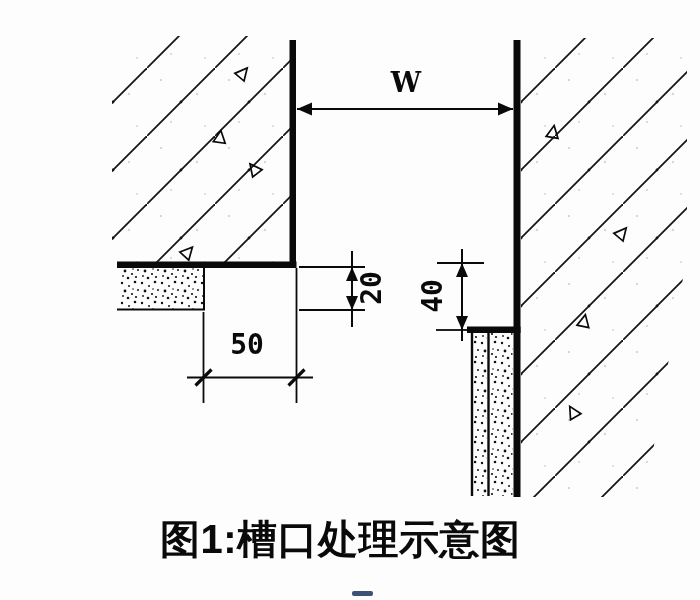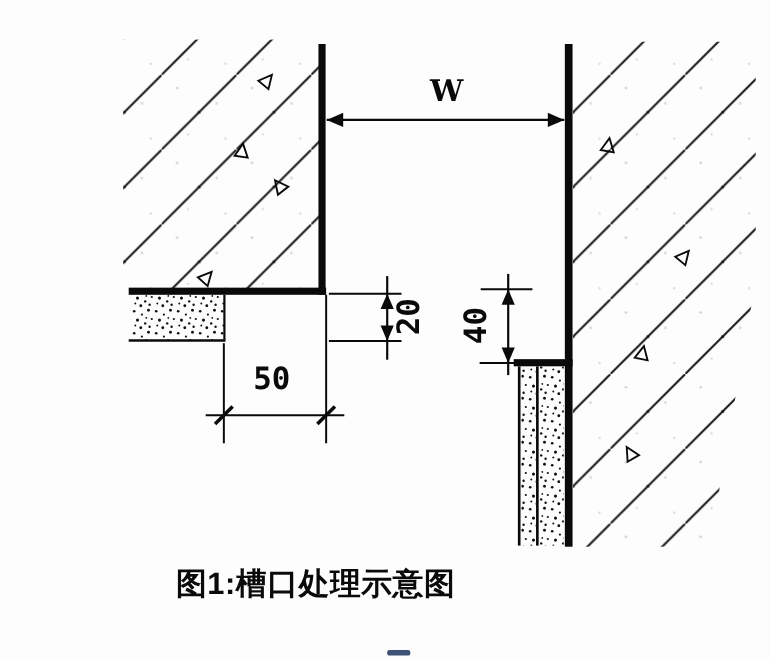--- a/index.html
+++ b/index.html
@@ -23,21 +23,21 @@
     font-size:28px;font-weight:600;fill:var(--ink);
     text-anchor:middle;
   }
   .dim-w{
     font-family:"DejaVu Serif", serif;
     font-size:27px;font-weight:600;fill:var(--ink);
     text-anchor:middle;
   }
   .caption{
     position:absolute;left:160px;top:512px;width:400px;height:56px;
-    font-size:28px;font-weight:700;color:var(--ink);
+    font-size:40px;font-weight:700;color:var(--ink);
     letter-spacing:0.5px;white-space:nowrap;
     font-family:"Liberation Sans", sans-serif;
   }
   .cursor-dash{
     position:absolute;left:352px;top:591px;width:21px;height:5px;
     background:var(--cursor_dash);border-radius:2px;
   }
 </style>
 </head>
 <body>

